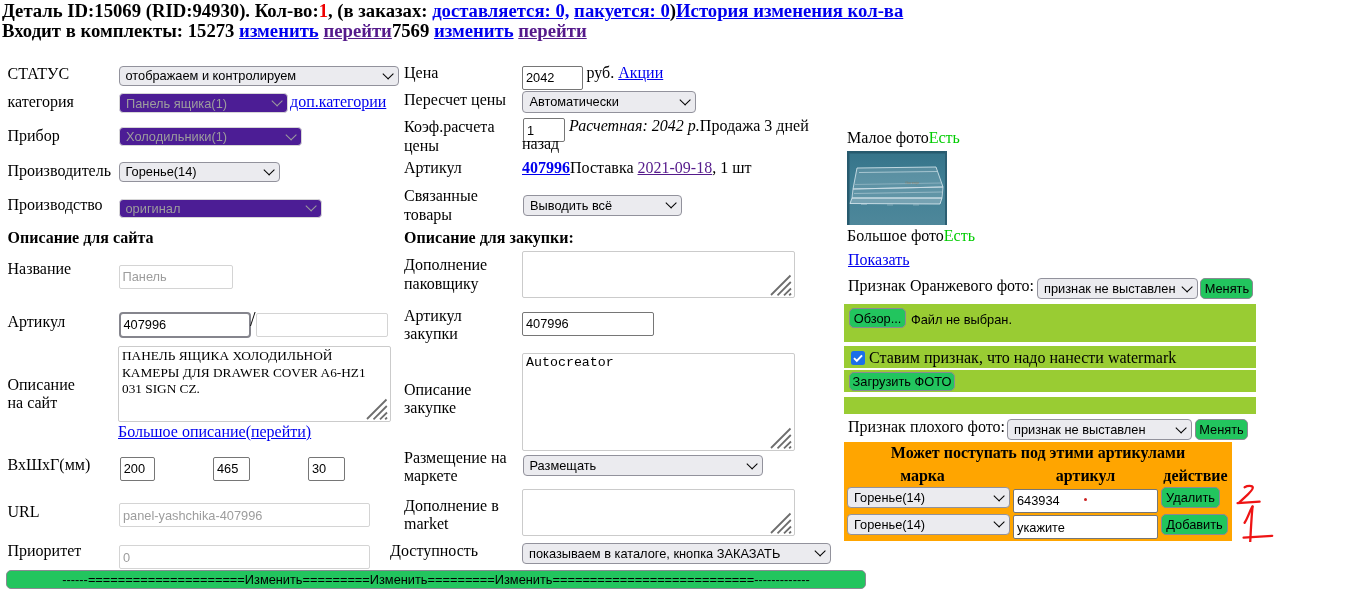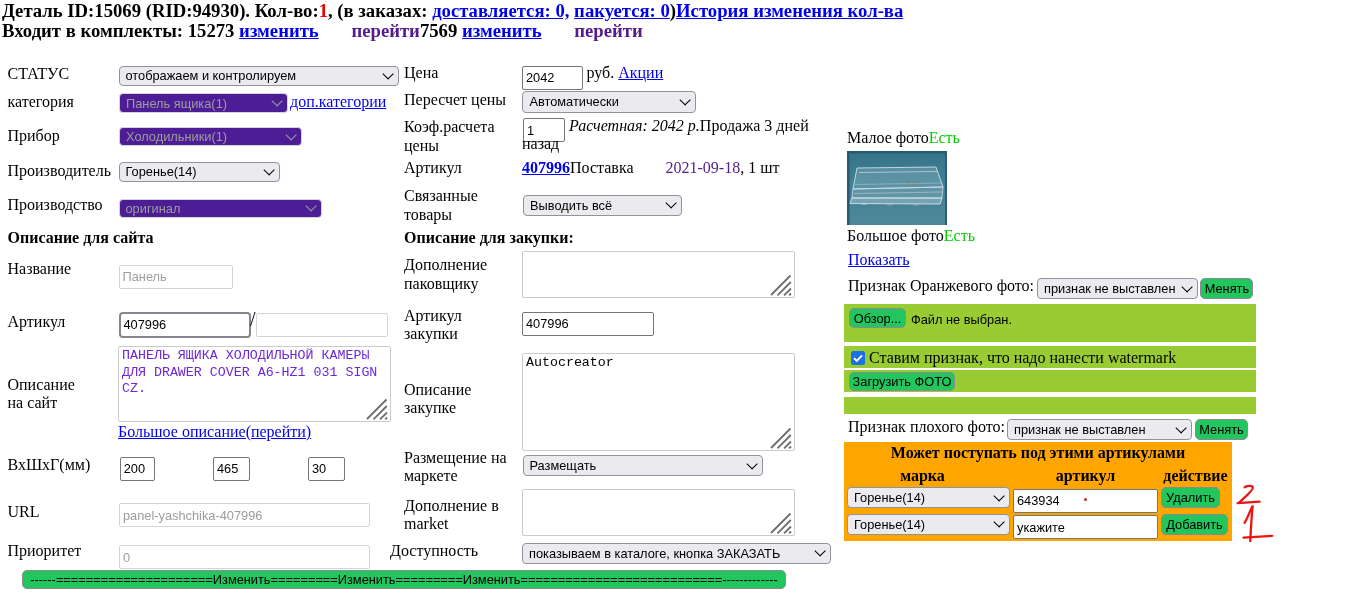--- a/index.html
+++ b/index.html
@@ -2,37 +2,37 @@
 <html><head><meta charset="utf-8">
 <style>
 html,body{margin:0;padding:0;background:#fff;}
 .page{position:relative;width:1346px;height:606px;background:#fff;overflow:hidden;
   font-family:"Liberation Serif",serif;}
 .ab{position:absolute;}
 .L{position:absolute;font:16px/18.5px "Liberation Serif",serif;color:#000;white-space:nowrap;}
 .Lw{white-space:normal;}
 .B{font-weight:bold;}
 a,.lnk{color:#0000EE;text-decoration:underline;}
-.vis{color:#551A8B;margin-left:28px;}
+.vis{color:#551A8B;text-decoration:underline;}
 .sel{position:absolute;box-sizing:border-box;background:#ebebef;border:1px solid #92929c;
   border-radius:4px;font:12.8px "Liberation Sans",sans-serif;color:#000;
   display:flex;align-items:center;padding:0 20px 0 6px;white-space:nowrap;overflow:hidden;}
 .sel::after{content:'';position:absolute;right:5.5px;top:50%;width:7.2px;height:7.2px;
   border-right:1.9px solid currentColor;border-bottom:1.9px solid currentColor;
   transform:translateY(-74%) rotate(45deg);}
 .sel.dis{color:#9d9d9d;border-color:#d6d6d6;background:#4c1d95;}
 .inp{position:absolute;box-sizing:border-box;background:#fff;border:1px solid #767676;
   border-radius:2px;font:12.8px "Liberation Sans",sans-serif;color:#000;
   display:flex;align-items:center;padding:11px 3px;white-space:nowrap;overflow:hidden;}
 .inp.dis{border-color:#d4d4d4;color:#9d9d9d;}
 .inp.dark{border:2px solid #85858d;border-radius:4px;}
 .ta{position:absolute;box-sizing:border-box;background:#fff;border:1px solid #cbcbcb;
   border-radius:2px;font:13.3px/16.5px "Liberation Mono",monospace;color:#000;
   padding:1px 3px;overflow:hidden;}
-.ta.dis{color:#6d28d9;}
+.ta.dis{color:#000000;font-family:Liberation Serif, serif;}
 .rz{position:absolute;right:2px;bottom:1px;}
 .btn{position:absolute;box-sizing:border-box;background:#22c55e;border:1px solid #8a8a93;
   border-radius:5px;font:12.8px "Liberation Sans",sans-serif;color:#000;
   display:flex;align-items:center;justify-content:center;white-space:nowrap;overflow:hidden;}
 .gb{position:absolute;left:844px;width:412px;background:#99cc33;}
 .S{font:12.8px "Liberation Sans",sans-serif;}
 </style></head>
 <body>
 <div class="page">
 
@@ -62,21 +62,21 @@
       </svg></div>
 <div class="L" style="left:118px;top:423px;"><a href="#bo">Большое описание(перейти)</a></div>
 <div class="L" style="left:7.5px;top:455.5px;">ВхШхГ(мм)</div>
 <div class="inp" style="left:119.7px;top:456.5px;width:35.5px;height:17.5px;">200</div>
 <div class="inp" style="left:213px;top:456.5px;width:36.5px;height:17.5px;">465</div>
 <div class="inp" style="left:308px;top:456.5px;width:36.5px;height:17.5px;">30</div>
 <div class="L" style="left:7.5px;top:502.5px;">URL</div>
 <div class="inp dis" style="left:119px;top:503px;width:251px;height:18.5px;">panel-yashchika-407996</div>
 <div class="L" style="left:7.5px;top:542px;">Приоритет</div>
 <div class="inp dis" style="left:119px;top:545px;width:251px;height:18px;">0</div>
-<div class="btn" style="left:22px;top:570px;width:764px;height:19px;">------=====================Изменить=========Изменить=========Изменить===========================-------------</div>
+<div class="btn" style="left:6px;top:570px;width:860px;height:19px;">------=====================Изменить=========Изменить=========Изменить===========================-------------</div>
 
 <div class="L" style="left:404px;top:63.5px;">Цена</div>
 <div class="inp" style="left:522px;top:65.7px;width:61px;height:19.5px;">2042</div>
 <div class="L" style="left:586.5px;top:63.5px;">руб. <a href="#ak">Акции</a></div>
 <div class="L" style="left:404px;top:91.4px;">Пересчет цены</div>
 <div class="sel" style="left:522.4px;top:90.5px;width:173.5px;height:22px;">Автоматически</div>
 <div class="L Lw" style="left:404px;top:118px;width:112px;">Коэф.расчета цены</div>
 <div class="inp" style="left:523px;top:118px;width:42px;height:20px;">1</div>
 <div class="L Lw" style="left:522px;top:117px;width:290px;line-height:18px;"><span style="display:inline-block;width:47px;"></span><i>Расчетная: 2042 р.</i>Продажа 3 дней назад</div>
 <div class="L" style="left:404px;top:158.5px;">Артикул</div>

